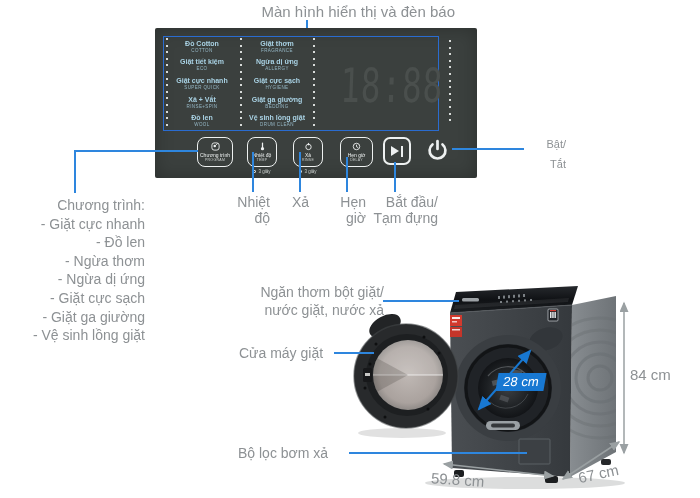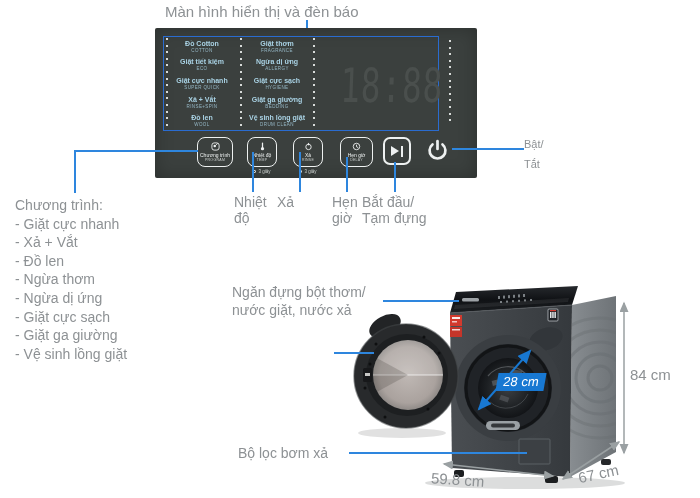--- a/index.html
+++ b/index.html
@@ -4,21 +4,21 @@
 <style>
   :root{
     --line-blue:#2e86de; --frame-blue:#2a6cd0; --badge-blue:#1878d2;
     --label-gray:#8d9194; --panel-bg:#3b403e; --panel-text-blue:#a9d2e4;
     --digit-gray:#4a4f4d; --btn-white:#eef1f1;
   }
   *{margin:0;padding:0;box-sizing:border-box}
   body{font-family:"Liberation Sans","DejaVu Sans",sans-serif;background:#fff}
   .canvas{position:relative;width:700px;height:498px;background:#ffffff;overflow:hidden}
   .lbl{position:absolute;color:var(--label-gray);font-size:14px;line-height:17px}
-  .center{text-align:left}
+  .center{text-align:right}
   .cl{position:absolute;background:var(--line-blue)}
   .cl.v{width:2px}.cl.h{height:2px}
   
   .panel{position:absolute;left:155px;top:28px;width:322px;height:150px;background:var(--panel-bg);border-radius:2px;box-shadow:inset 0 0 18px rgba(0,0,0,.25)}
   .bluerect{position:absolute;left:8px;top:8px;width:276px;height:95px;border:1px solid var(--frame-blue)}
   .dots{position:absolute;width:2px;background-image:repeating-linear-gradient(to bottom,#d7dbd9 0 2px,transparent 2px 6.6px)}
   .prog-col{position:absolute;display:flex;flex-direction:column}
   .prog-cell{flex:1;display:flex;flex-direction:column;align-items:center;justify-content:center}
   .prog-vi{font-size:7px;font-weight:bold;color:var(--panel-text-blue);white-space:nowrap}
   .prog-en{font-size:4.5px;color:var(--panel-text-blue);opacity:.8;letter-spacing:.4px;margin-top:1px;white-space:nowrap}
@@ -306,24 +306,23 @@
   <div class="cl v" style="left:74px;top:150px;height:43px"></div>
   <div class="cl v" style="left:252px;top:152px;height:40px"></div>
   <div class="cl v" style="left:299px;top:152px;height:40px"></div>
   <div class="cl v" style="left:346px;top:157px;height:35px"></div>
   <div class="cl v" style="left:394px;top:162px;height:30px"></div>
   <div class="cl h" style="left:452px;top:148px;width:72px"></div>
   <div class="cl h" style="left:383px;top:300px;width:76px"></div>
   <div class="cl h" style="left:334px;top:352px;width:40px"></div>
   <div class="cl h" style="left:349px;top:452px;width:178px"></div>
 
-  <div class="lbl center" style="left:15px;top:196px;width:140px;line-height:18.6px">
+  <div class="lbl center" style="left:5px;top:196px;width:140px;line-height:18.6px">
     <div>Chương trình:</div>
     <div>- Giặt cực nhanh</div>
-    <div>- Xả + Vắt</div>
     <div>- Đồ len</div>
     <div>- Ngừa thơm</div>
     <div>- Ngừa dị ứng</div>
     <div>- Giặt cực sạch</div>
     <div>- Giặt ga giường</div>
     <div>- Vệ sinh lồng giặt</div>
   </div>
 
   <div class="lbl center" style="left:234px;top:194px;width:36px;line-height:16px">
     <div>Nhiệt</div>
@@ -339,23 +338,24 @@
   <div class="lbl center" style="left:362px;top:194px;width:76px;line-height:16px">
     <div>Bắt đầu/</div>
       <div>Tạm đựng</div>
   </div>
   <div class="lbl center" style="left:524px;top:134px;width:42px;font-size:11px;line-height:20px">
     <div>Bật/</div>
       <div>Tắt</div>
   </div>
 
   <div class="lbl center" style="left:232px;top:284px;width:152px;line-height:17.5px">
-    <div>Ngăn đựng bột thơm/</div>
+    <div>Ngăn thơm bột giặt/</div>
       <div>nước giặt, nước xả</div>
   </div>
+  <div class="lbl" style="left:239px;top:345px;width:100px">Cửa máy giặt</div>
   <div class="lbl" style="left:238px;top:445px;width:115px">Bộ lọc bơm xả</div>
 
   <div class="badge28">28 cm</div>
   <div class="dim" style="left:630px;top:366px">84 cm</div>
   <div class="dim" style="left:431px;top:471px;transform:rotate(4deg)">59.8 cm</div>
   <div class="dim" style="left:578px;top:465px;transform:rotate(-12deg)">67 cm</div>
 
 </div>
 
 </body></html>

